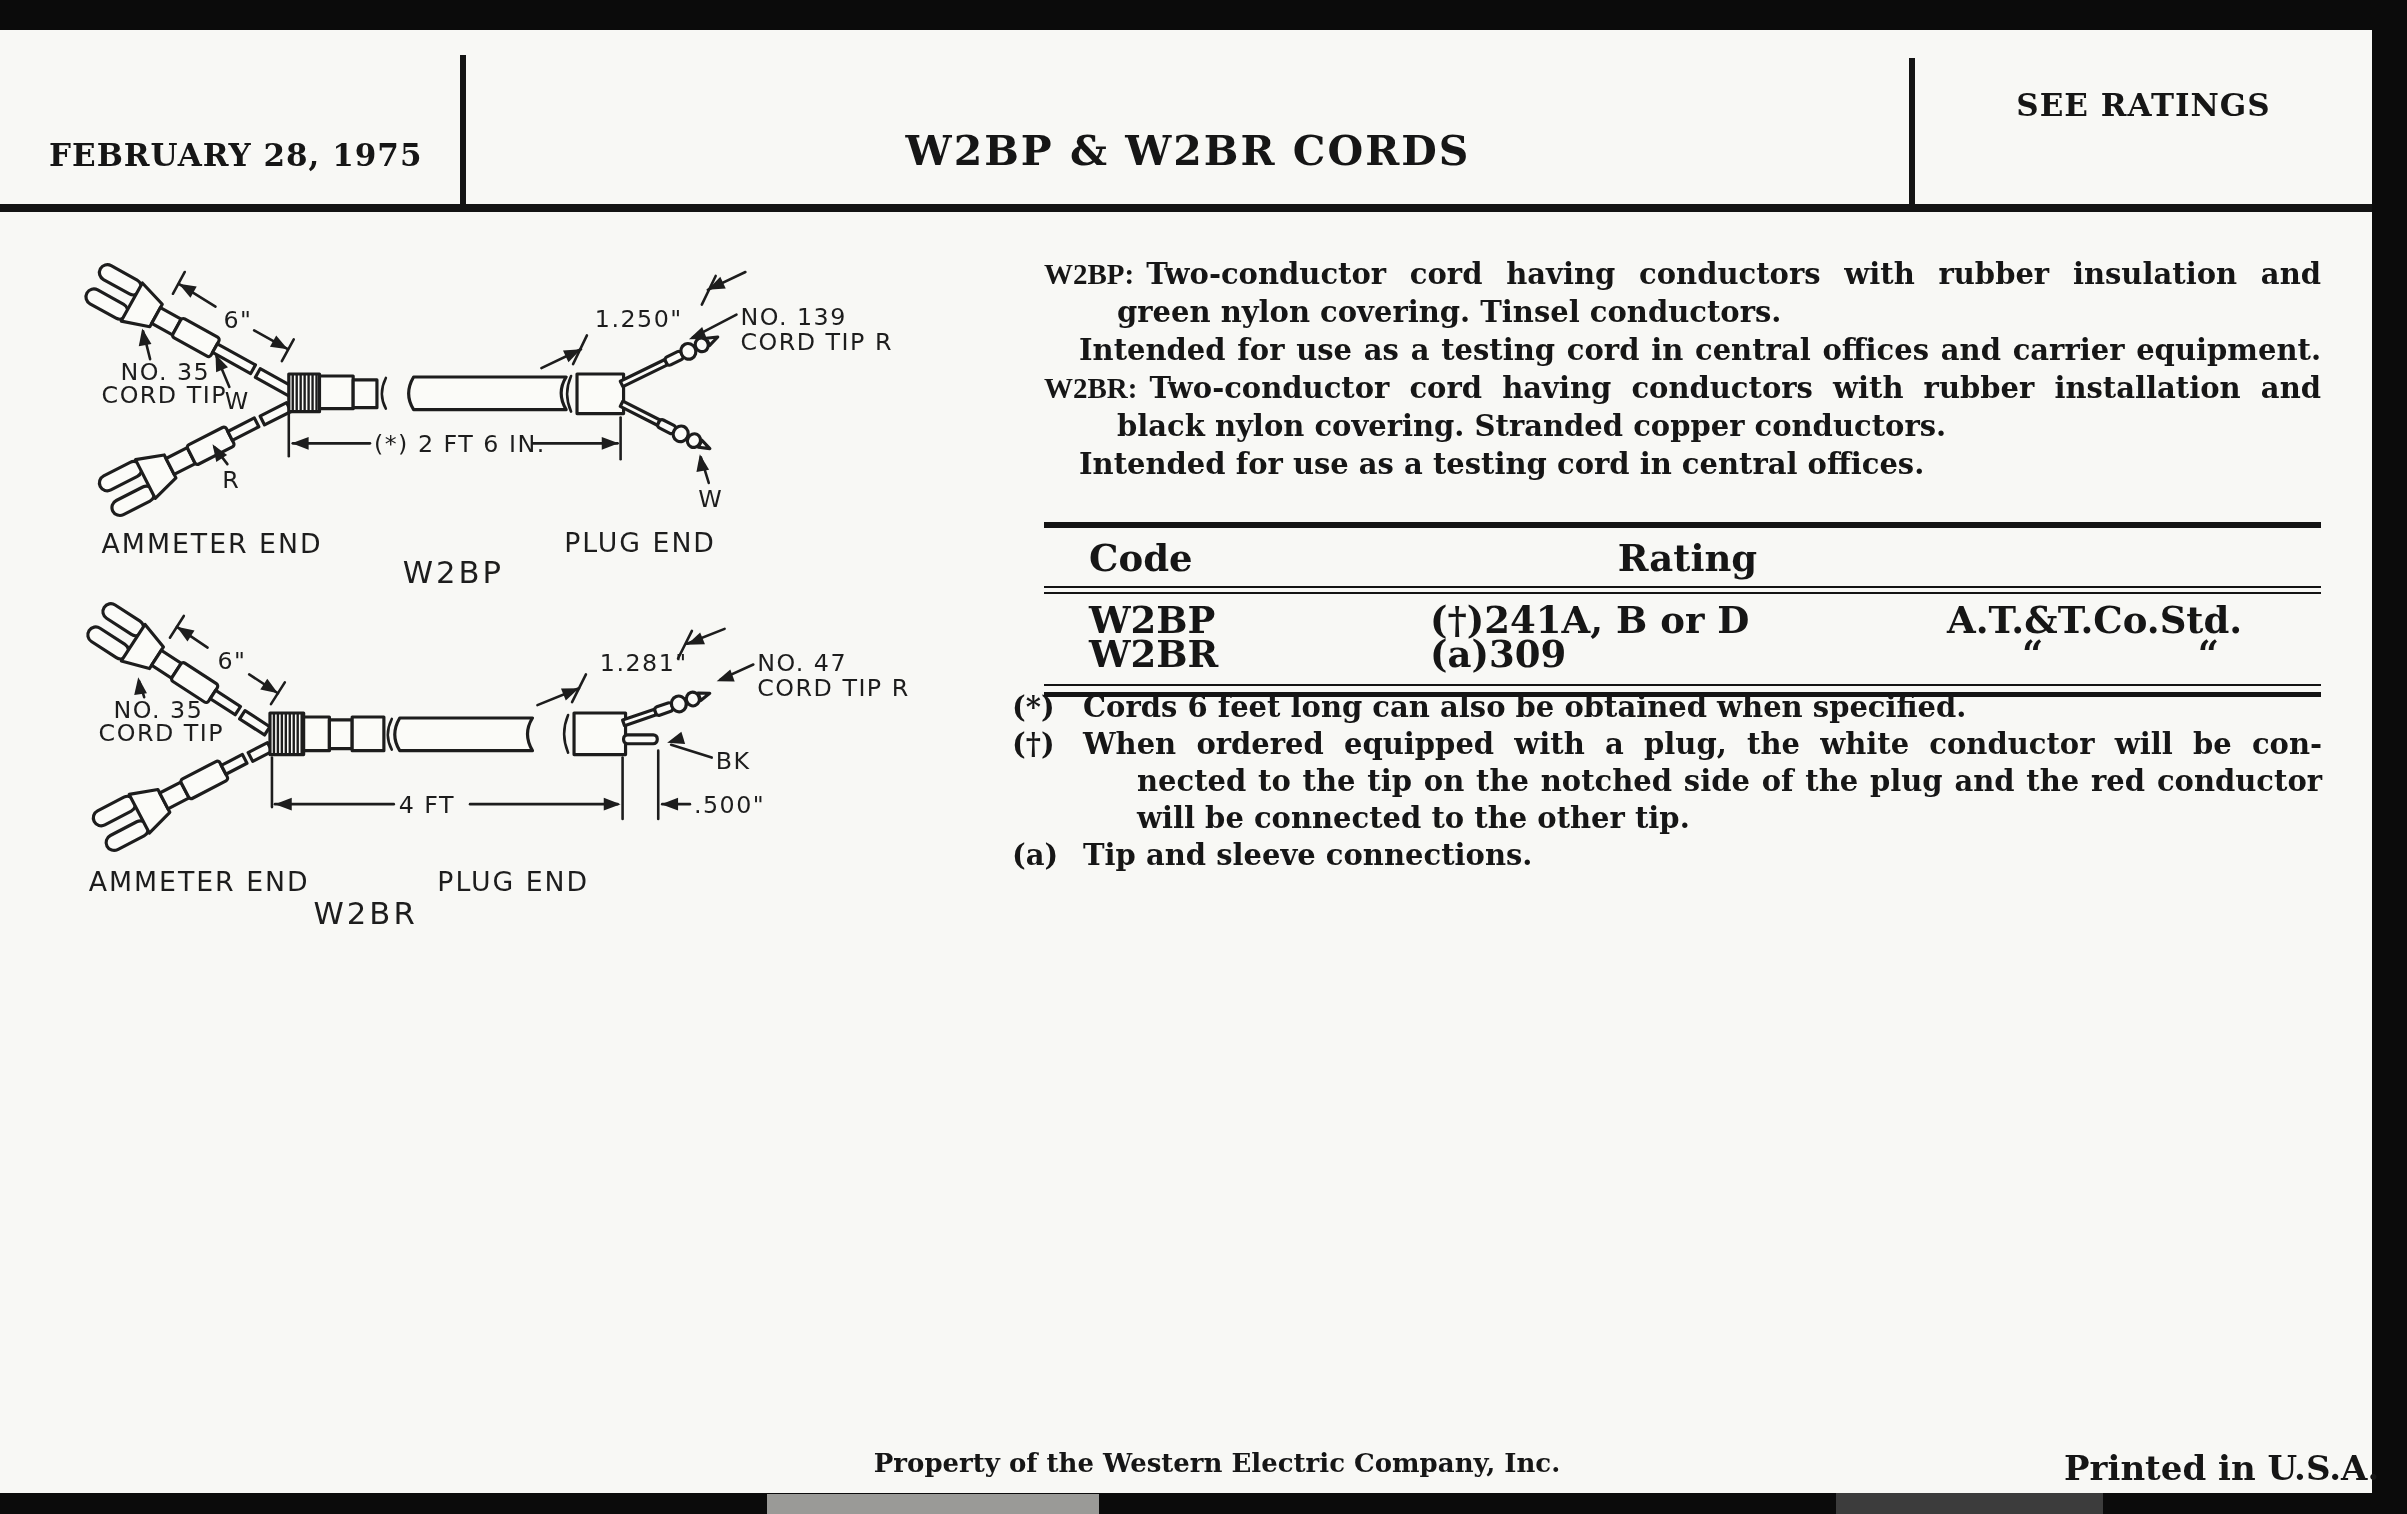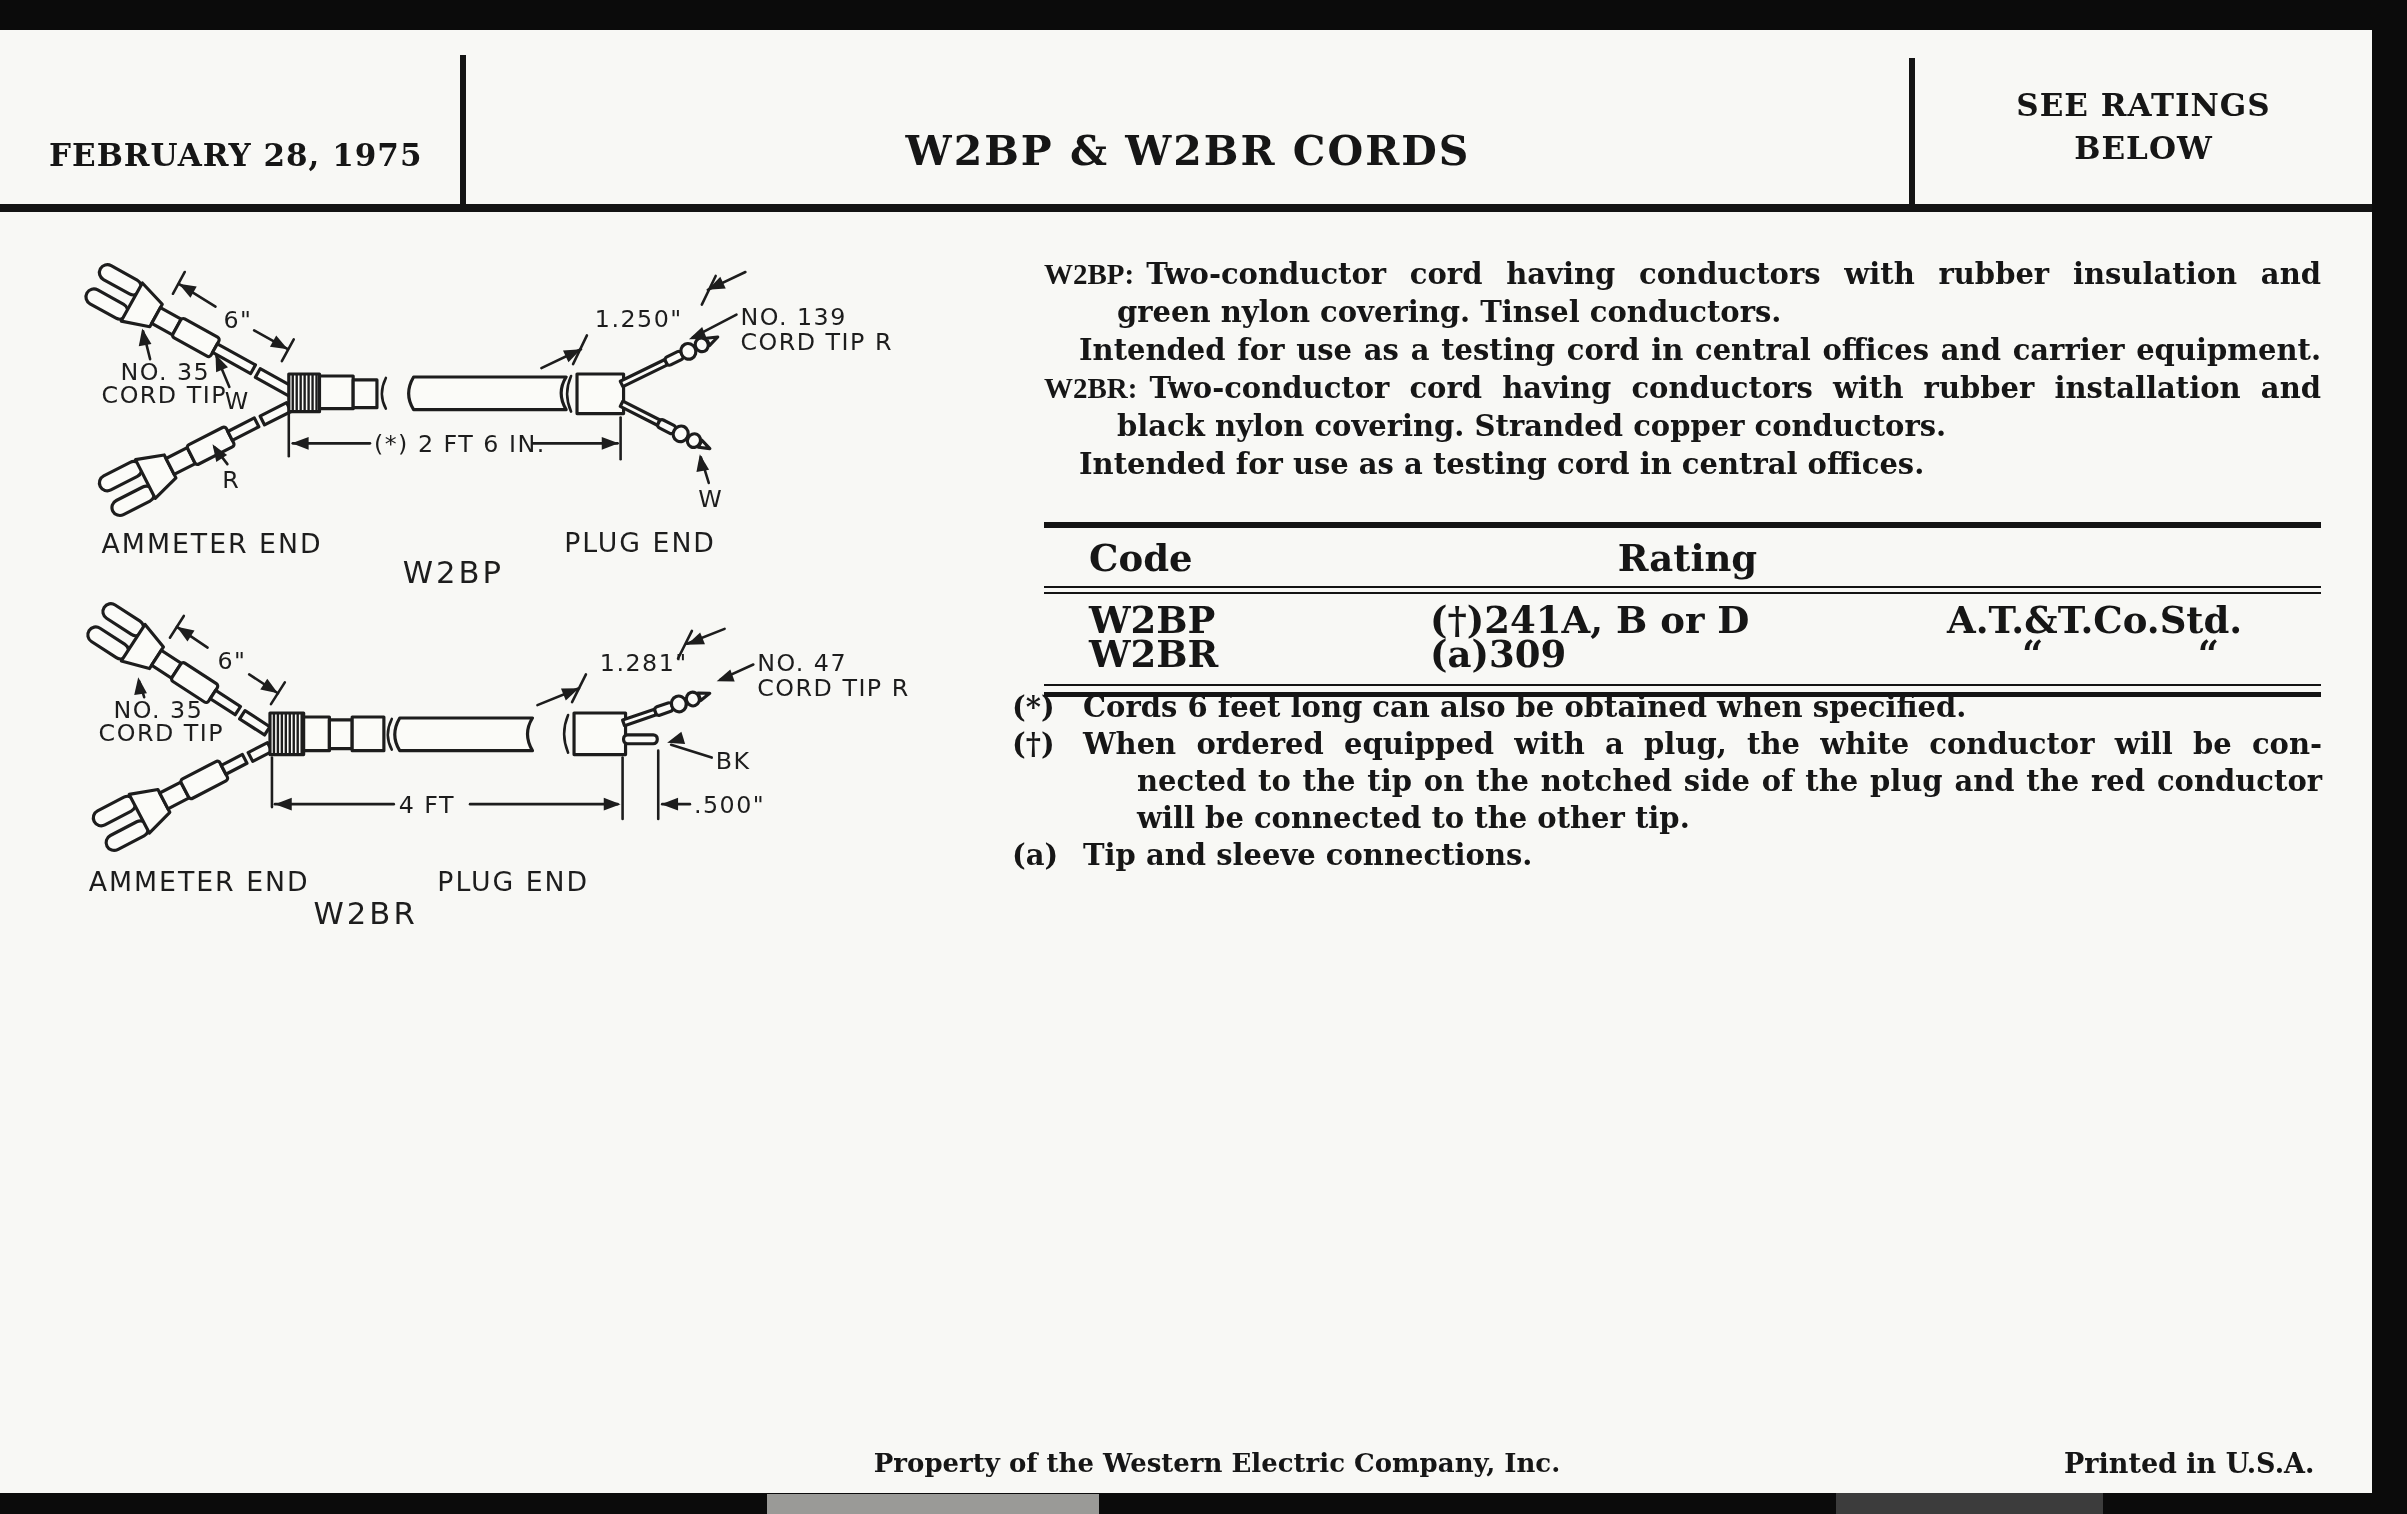--- a/index.html
+++ b/index.html
@@ -49,21 +49,21 @@
   
   .footnotes{position:absolute;left:1012px;top:659px;width:1310px;font-size:29px;font-weight:bold;line-height:37px;}
   .fn-line{display:flex;}
   .fn-marker{flex:0 0 71px;}
   .fn-text{flex:1;}
   .fn-just{text-align:justify;text-align-last:justify;}
   .fn-cont{margin-left:125px;}
 
   
   .footer-property{position:absolute;left:1217px;top:1418px;transform:translateX(-50%);font-size:26px;font-weight:bold;white-space:nowrap;}
-  .footer-printed{position:absolute;left:2064px;top:1418px;font-size:27px;font-weight:bold;white-space:nowrap;}
+  .footer-printed{position:absolute;left:2064px;top:1418px;font-size:34px;font-weight:bold;white-space:nowrap;}
 
   
   .diag{position:absolute;overflow:visible;}
   .diag-w2bp{left:59px;top:223px;}
   .diag-w2br{left:59px;top:564px;}
   .diag .outline{fill:#fbfbf8;stroke:#1d1d1d;stroke-width:3.2;stroke-linejoin:round;}
   .diag .thin{stroke:#1d1d1d;stroke-width:2.6;fill:none;stroke-linecap:round;}
   .diag .stripe{stroke:#1d1d1d;stroke-width:2.4;}
   .diag .arrow{fill:#1d1d1d;stroke:none;}
   .diag text{font-family:"DejaVu Sans","Liberation Sans",sans-serif;font-size:24px;fill:#1d1d1d;letter-spacing:1.5px;font-weight:500;}
@@ -81,21 +81,20 @@
 <div class="scan-gray2"></div>
 
 <div class="paper">
 
   <div class="hdr-date">FEBRUARY 28, 1975</div>
   <div class="hdr-title">W2BP &amp; W2BR CORDS</div>
   <div class="hdr-divider hdr-div-left"></div>
   <div class="hdr-divider hdr-div-right"></div>
   <div class="hdr-ratings">
     <div>SEE RATINGS</div>
-    <div>BELOW</div>
   </div>
   <div class="hdr-rule"></div>
 
   <svg class="diag diag-w2bp" width="832" height="347" viewBox="0 0 840 350">
 
     <g class="fork" transform="translate(35,28) rotate(29)">
       <rect class="outline" x="0" y="-22" width="46" height="16" rx="8"></rect>
       <rect class="outline" x="0" y="6" width="46" height="16" rx="8"></rect>
       <path class="outline" d="M44,-22 L72,-13 L72,13 L44,22 Z"></path>
       <rect class="outline" x="72" y="-9" width="24" height="18"></rect>

